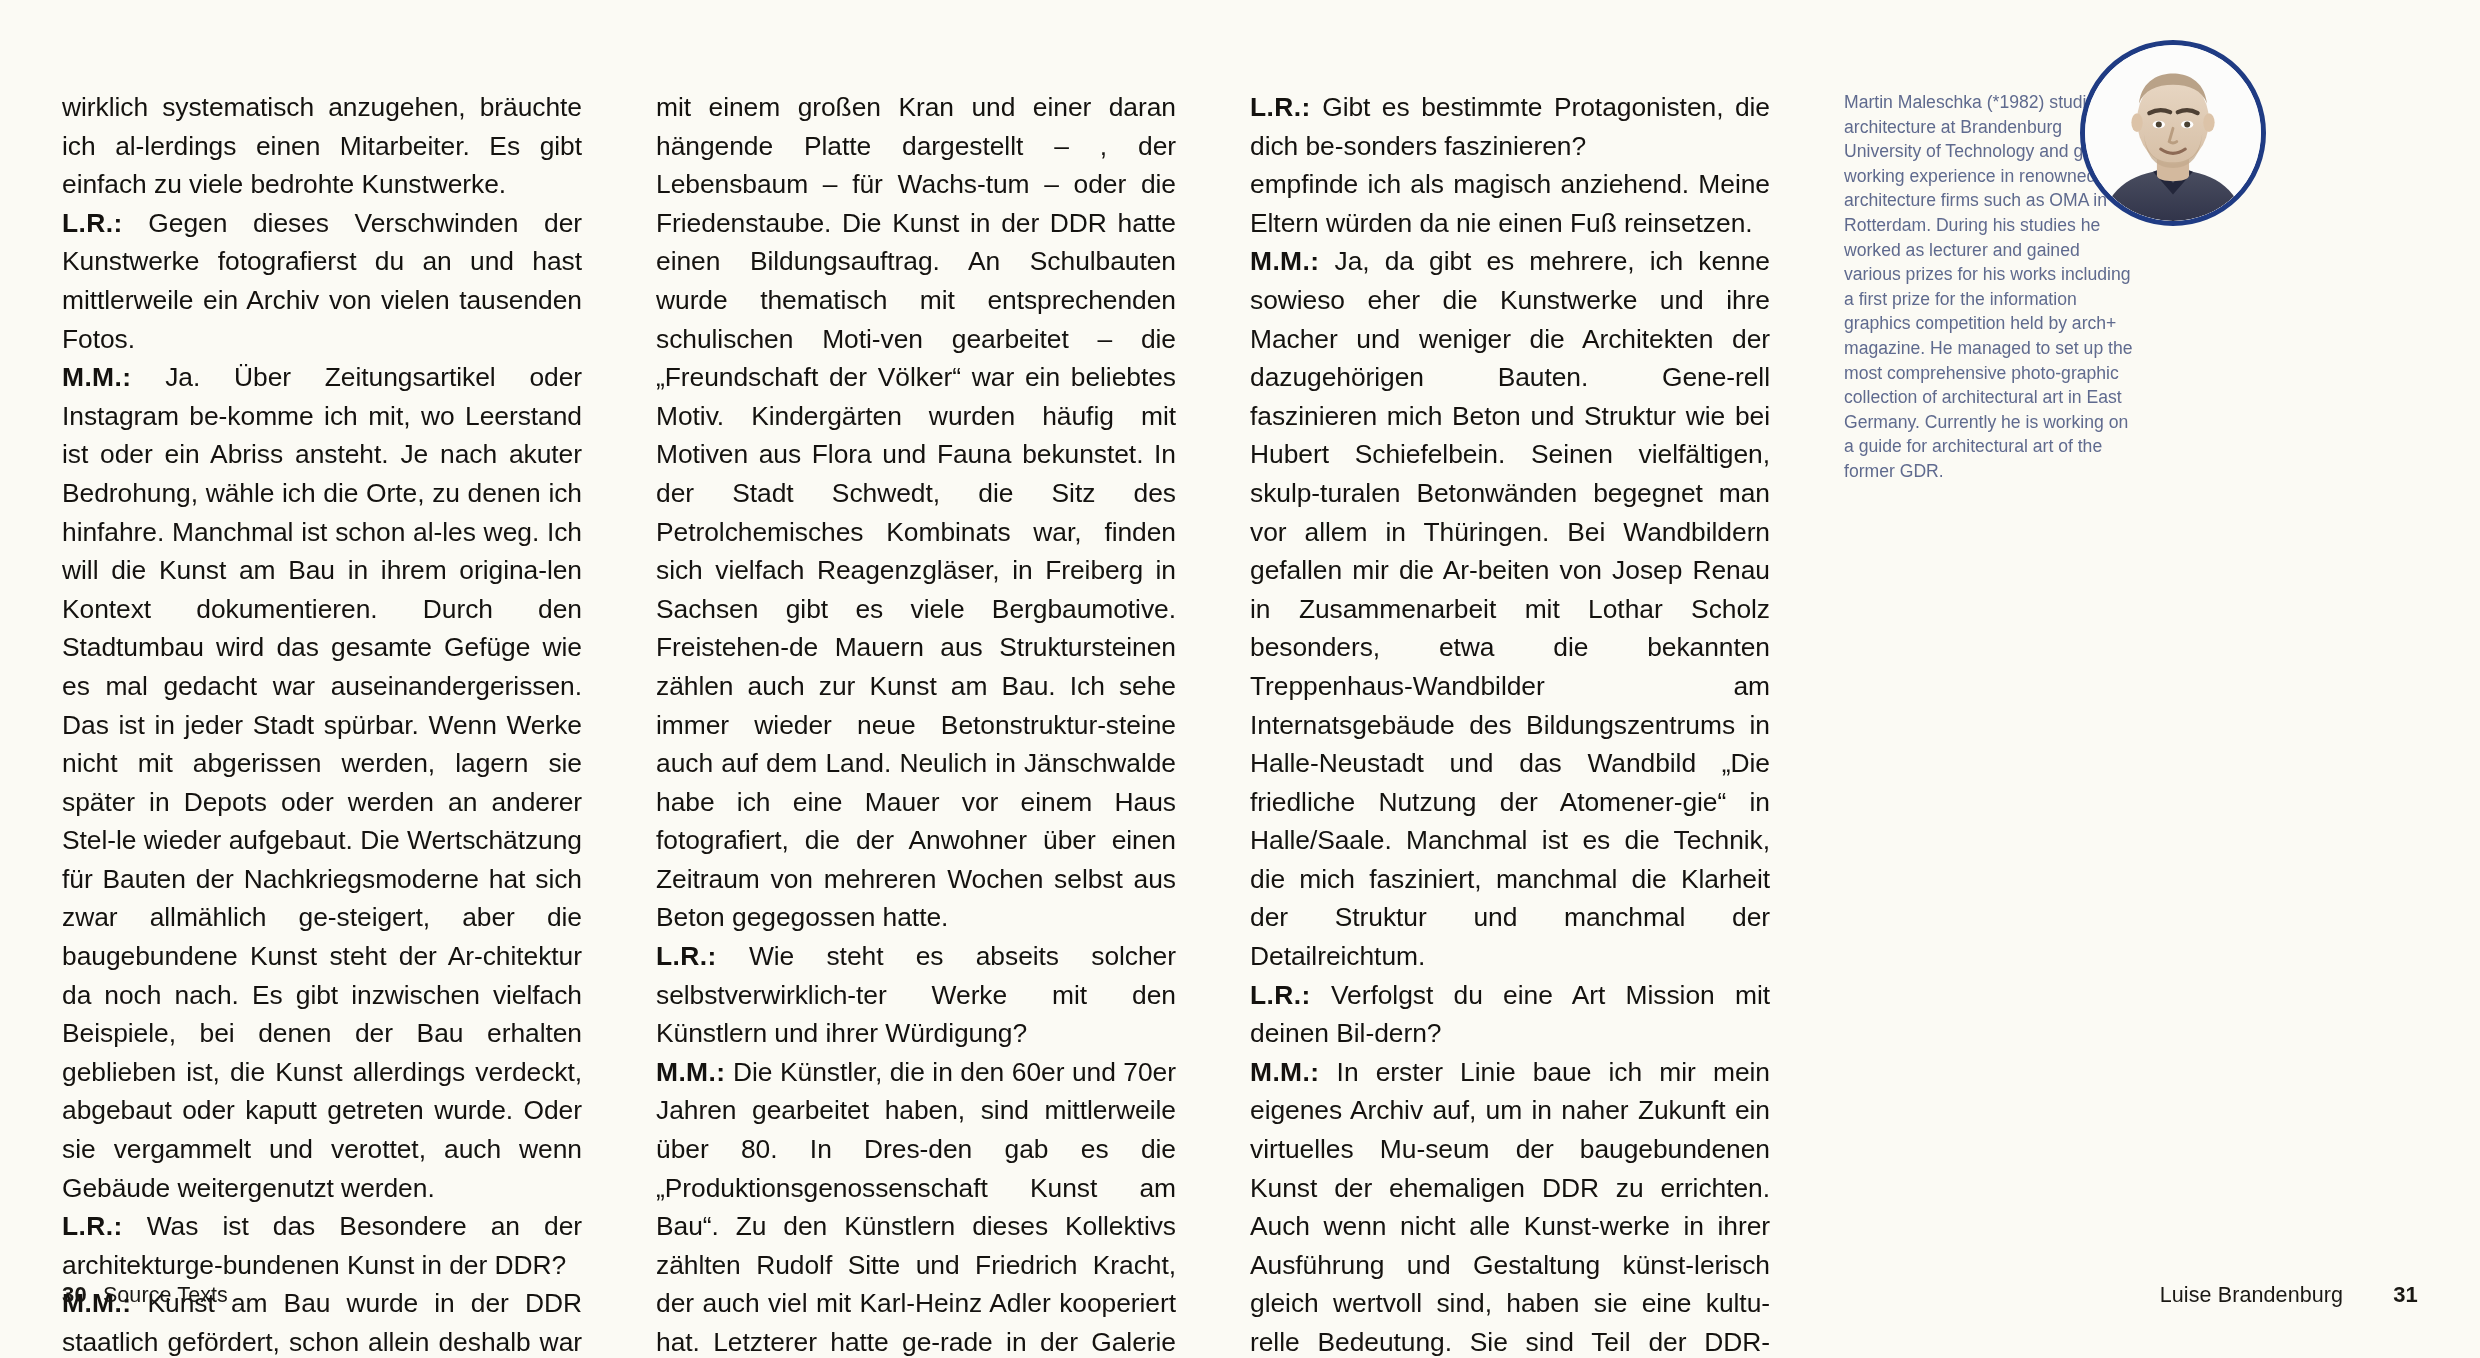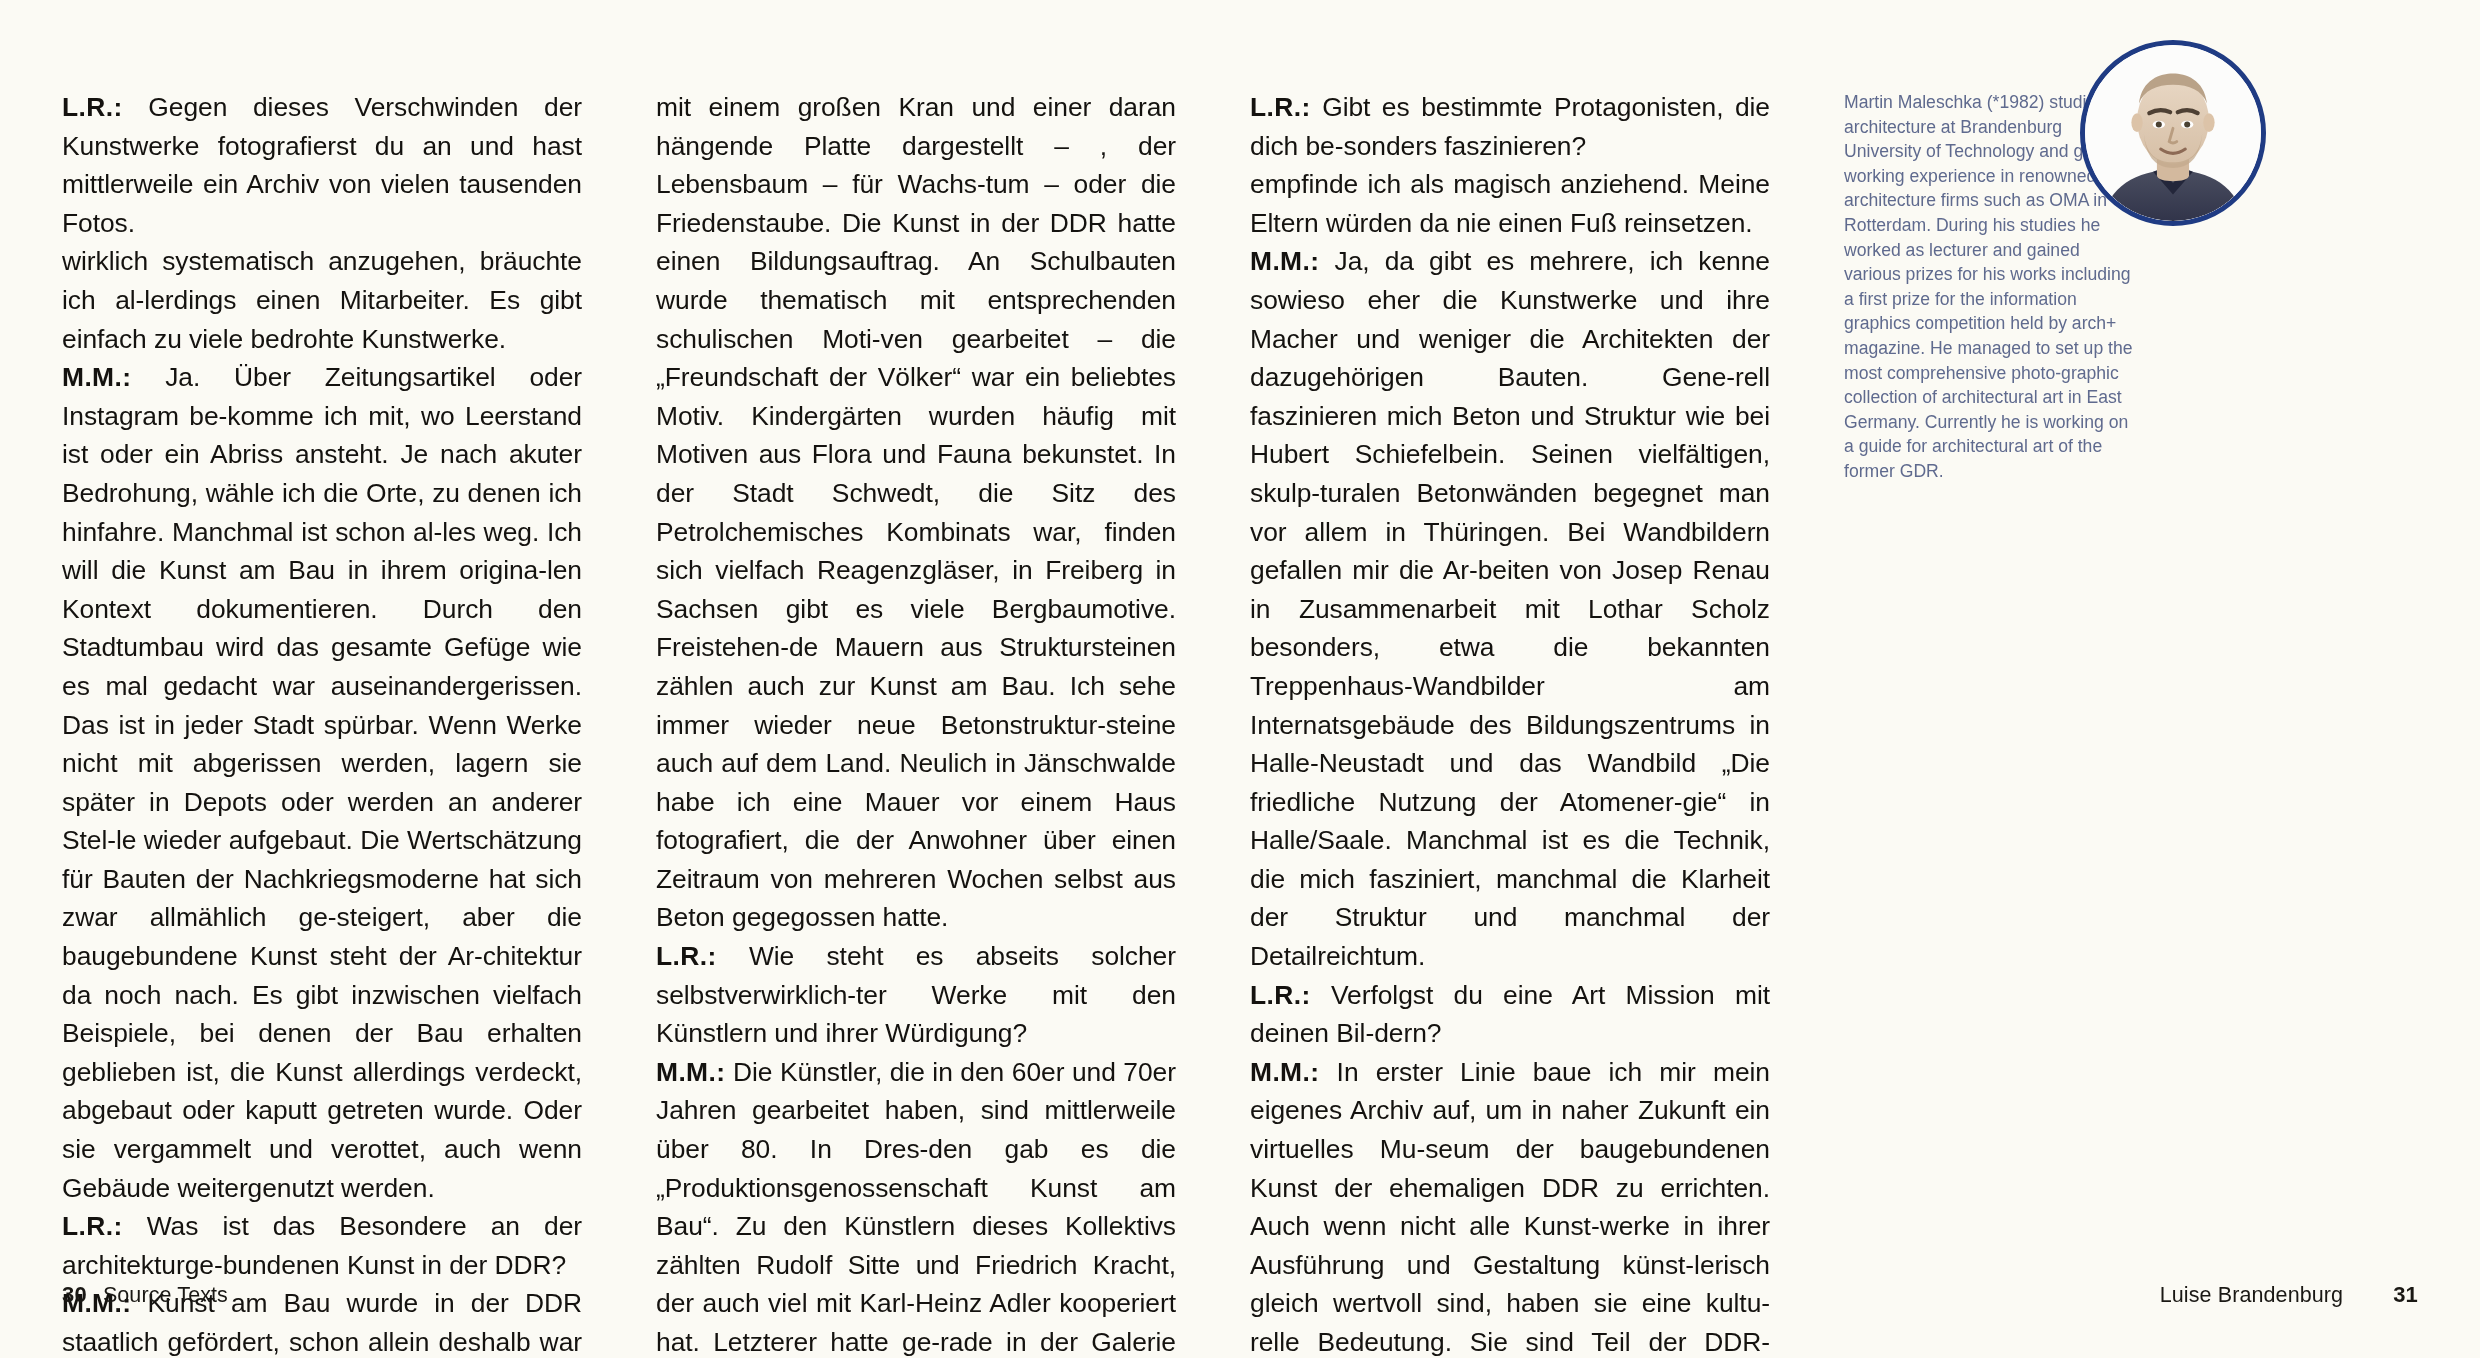--- a/index.html
+++ b/index.html
@@ -124,22 +124,22 @@
 </style>
 </head>
 <body>
 
 <div class="page">
 
   <div class="columns">
 
     <div class="col">
       <div class="body-text">
+        <p>wirklich systematisch anzugehen, bräuchte ich al-lerdings einen Mitarbeiter. Es gibt einfach zu viele bedrohte Kunstwerke.</p>
         <p><span class="spk">L.R.:</span> Gegen dieses Verschwinden der Kunstwerke fotografierst du an und hast mittlerweile ein Archiv von vielen tausenden Fotos.</p>
-        <p>wirklich systematisch anzugehen, bräuchte ich al-lerdings einen Mitarbeiter. Es gibt einfach zu viele bedrohte Kunstwerke.</p>
         <p><span class="spk">M.M.:</span> Ja. Über Zeitungsartikel oder Instagram be-komme ich mit, wo Leerstand ist oder ein Abriss ansteht. Je nach akuter Bedrohung, wähle ich die Orte, zu denen ich hinfahre. Manchmal ist schon al-les weg. Ich will die Kunst am Bau in ihrem origina-len Kontext dokumentieren. Durch den Stadtumbau wird das gesamte Gefüge wie es mal gedacht war auseinandergerissen. Das ist in jeder Stadt spürbar. Wenn Werke nicht mit abgerissen werden, lagern sie später in Depots oder werden an anderer Stel-le wieder aufgebaut. Die Wertschätzung für Bauten der Nachkriegsmoderne hat sich zwar allmählich ge-steigert, aber die baugebundene Kunst steht der Ar-chitektur da noch nach. Es gibt inzwischen vielfach Beispiele, bei denen der Bau erhalten geblieben ist, die Kunst allerdings verdeckt, abgebaut oder kaputt getreten wurde. Oder sie vergammelt und verottet, auch wenn Gebäude weitergenutzt werden.</p>
         <p><span class="spk">L.R.:</span> Was ist das Besondere an der architekturge-bundenen Kunst in der DDR?</p>
         <p><span class="spk">M.M.:</span> Kunst am Bau wurde in der DDR staatlich gefördert, schon allein deshalb war sie weiter ver-breitet als in Westdeutschland. Es gibt kaum einen Schulbau, der nicht „bekunstet“ ist: Egal, ob einfa-che freistehende Mauer oder metallische Arbeiten im Innenraum, es gibt immer etwas – solange es nicht weggedämmt, weggestämmt oder wegmoder-nisiert wurde. Wenn man übers Land streicht, wird das deutlich: In jedem Kulturhaus, jeder Schule, je-dem Kindergarten gibt es Kunst am Bau.</p>
 
       </div>
     </div>
 
     <div class="col">
       <div class="body-text">
         <p>mit einem großen Kran und einer daran hängende Platte dargestellt – , der Lebensbaum – für Wachs-tum – oder die Friedenstaube. Die Kunst in der DDR hatte einen Bildungsauftrag. An Schulbauten wurde thematisch mit entsprechenden schulischen Moti-ven gearbeitet – die „Freundschaft der Völker“ war ein beliebtes Motiv. Kindergärten wurden häufig mit Motiven aus Flora und Fauna bekunstet. In der Stadt Schwedt, die Sitz des Petrolchemisches Kombinats war, finden sich vielfach Reagenzgläser, in Freiberg in Sachsen gibt es viele Bergbaumotive. Freistehen-de Mauern aus Struktursteinen zählen auch zur Kunst am Bau. Ich sehe immer wieder neue Betonstruktur-steine auch auf dem Land. Neulich in Jänschwalde habe ich eine Mauer vor einem Haus fotografiert, die der Anwohner über einen Zeitraum von mehreren Wochen selbst aus Beton gegegossen hatte.</p>

